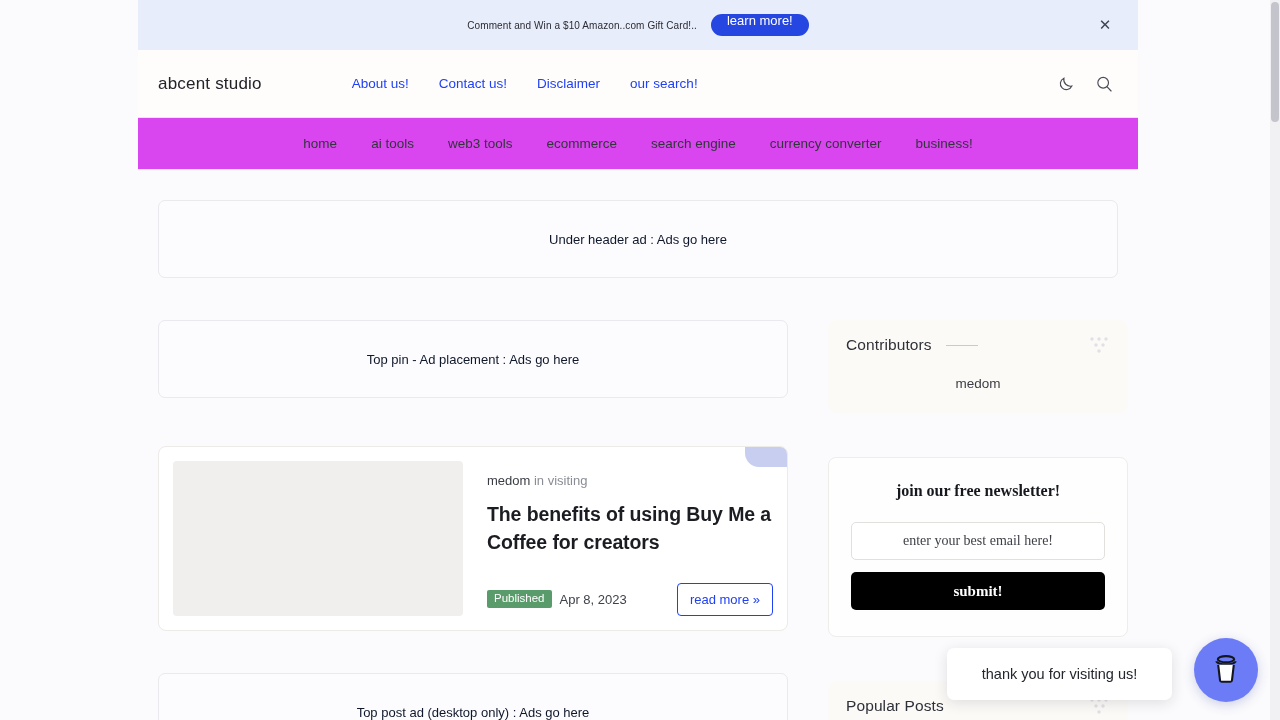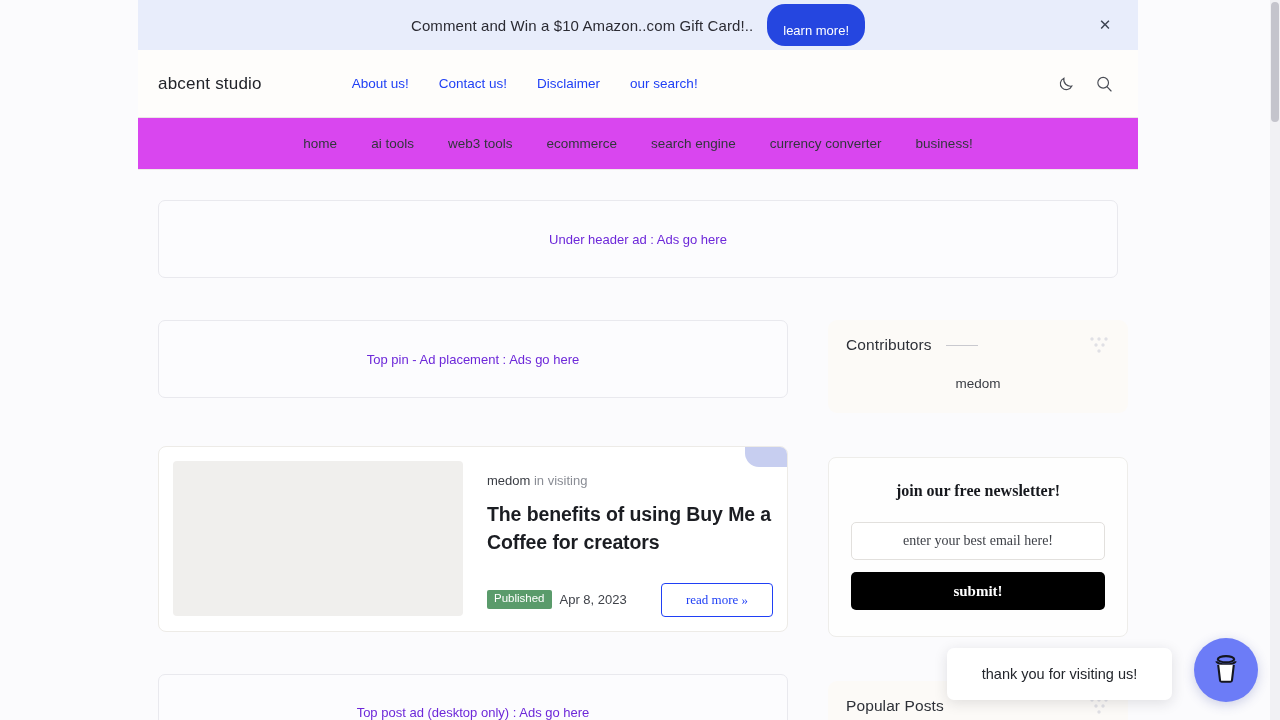--- a/index.html
+++ b/index.html
@@ -28,30 +28,30 @@
   .promo {
     position: relative;
     height: 50px;
     background: #e8edfb;
     display: flex;
     align-items: center;
     justify-content: center;
     gap: 14px;
   }
   .promo-text {
-    font-size: 15px;
+    font-size: 10px;
     color: #2b2b33;
     letter-spacing: .1px;
   }
   .promo-btn {
     background: #2546e0;
     color: #fff;
     border: none;
     border-radius: 18px;
-    padding: 20px 16px 9px;
+    padding: 0 16px 9px;
     font-size: 13px;
     font-family: "Liberation Sans", sans-serif;
     cursor: pointer;
     line-height: 1;
   }
   .promo-close {
     position: absolute;
     right: 24px; top: 50%;
     transform: translateY(-50%);
     width: 18px; height: 18px;
@@ -123,21 +123,21 @@
     background: #fbfbfd;
     min-height: 560px;
   }
   .ad-box {
     border: 1px solid #e9e9ee;
     border-radius: 7px;
     background: #fcfcfe;
     display: flex;
     align-items: center;
     justify-content: center;
-    color: #6d28d9;
+    color: #0f172a;
     font-size: 13px;
   }
   .ad-header { height: 78px; margin-bottom: 42px; }
 
   .cols { display: flex; gap: 40px; align-items: flex-start; }
   .col-main { width: 630px; flex: none; }
   .col-side { width: 300px; flex: none; }
 
   .ad-toppin { height: 78px; margin-bottom: 48px; }
 
@@ -213,23 +213,23 @@
     line-height: 1;
   }
   .pubdate { font-size: 13px; color: #3f4249; margin-left: 8px; }
   .readmore {
     margin-left: auto;
     border: 1px solid #2040f5;
     color: #2040f5;
     background: transparent;
     border-radius: 4px;
     font-size: 13px;
-    padding: 8px 24px;
-    cursor: pointer;
-    font-family: Liberation Serif, serif;
+    padding: 8px 12px;
+    cursor: pointer;
+    font-family: Liberation Sans, sans-serif;
   }
 
   .ad-toppost { height: 78px; margin-top: 42px; }
 
   
   .widget-card {
     background: #fcfaf7;
     border-radius: 9px;
     padding: 16px 18px 22px;
   }

